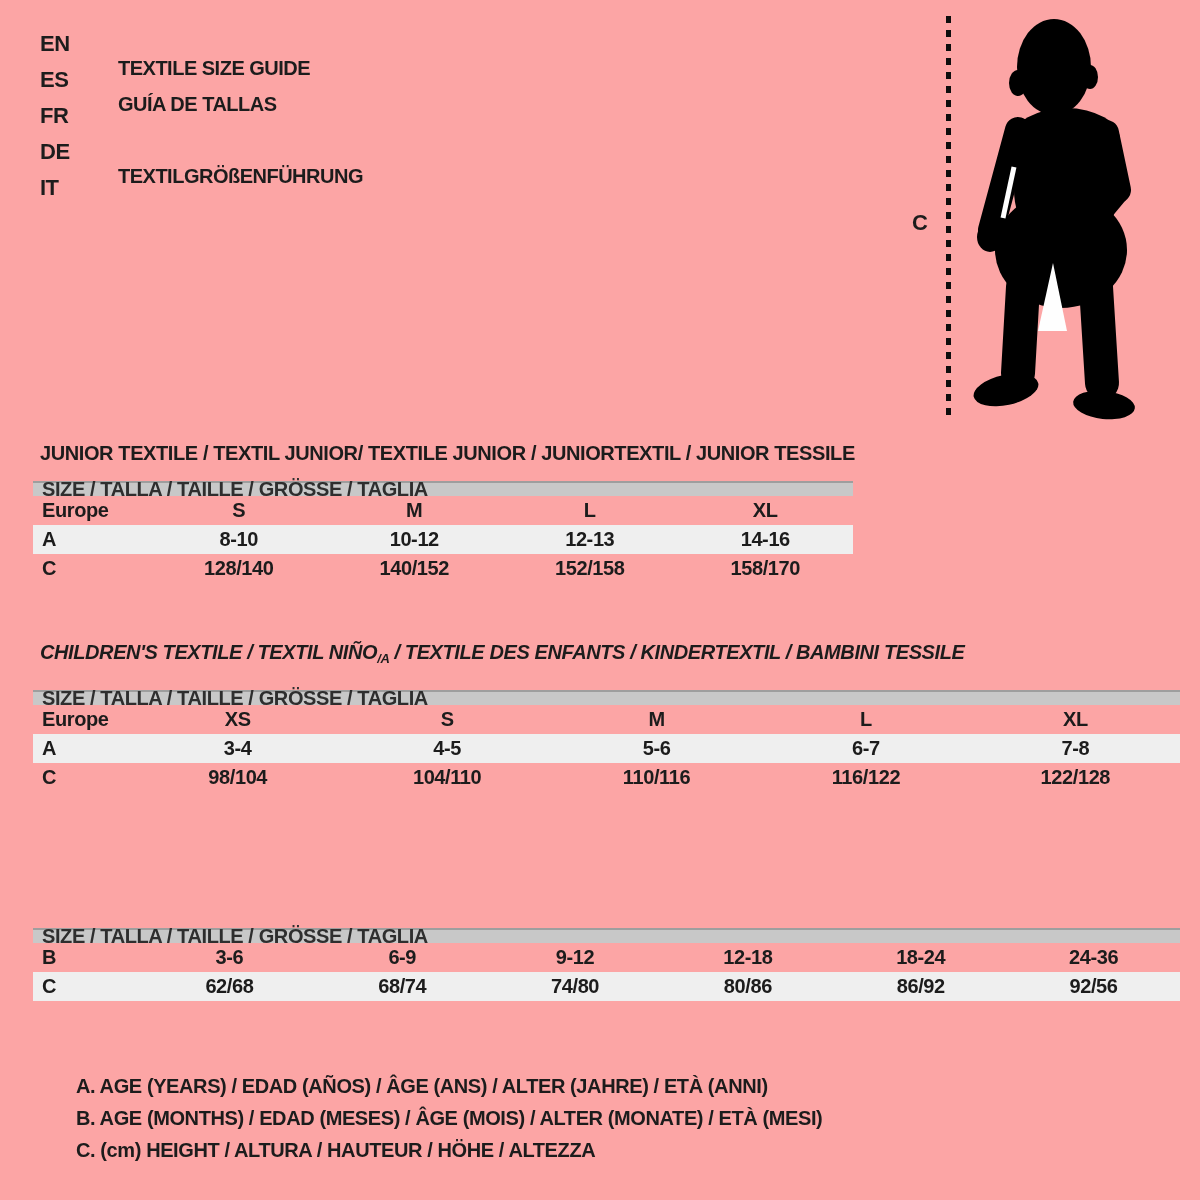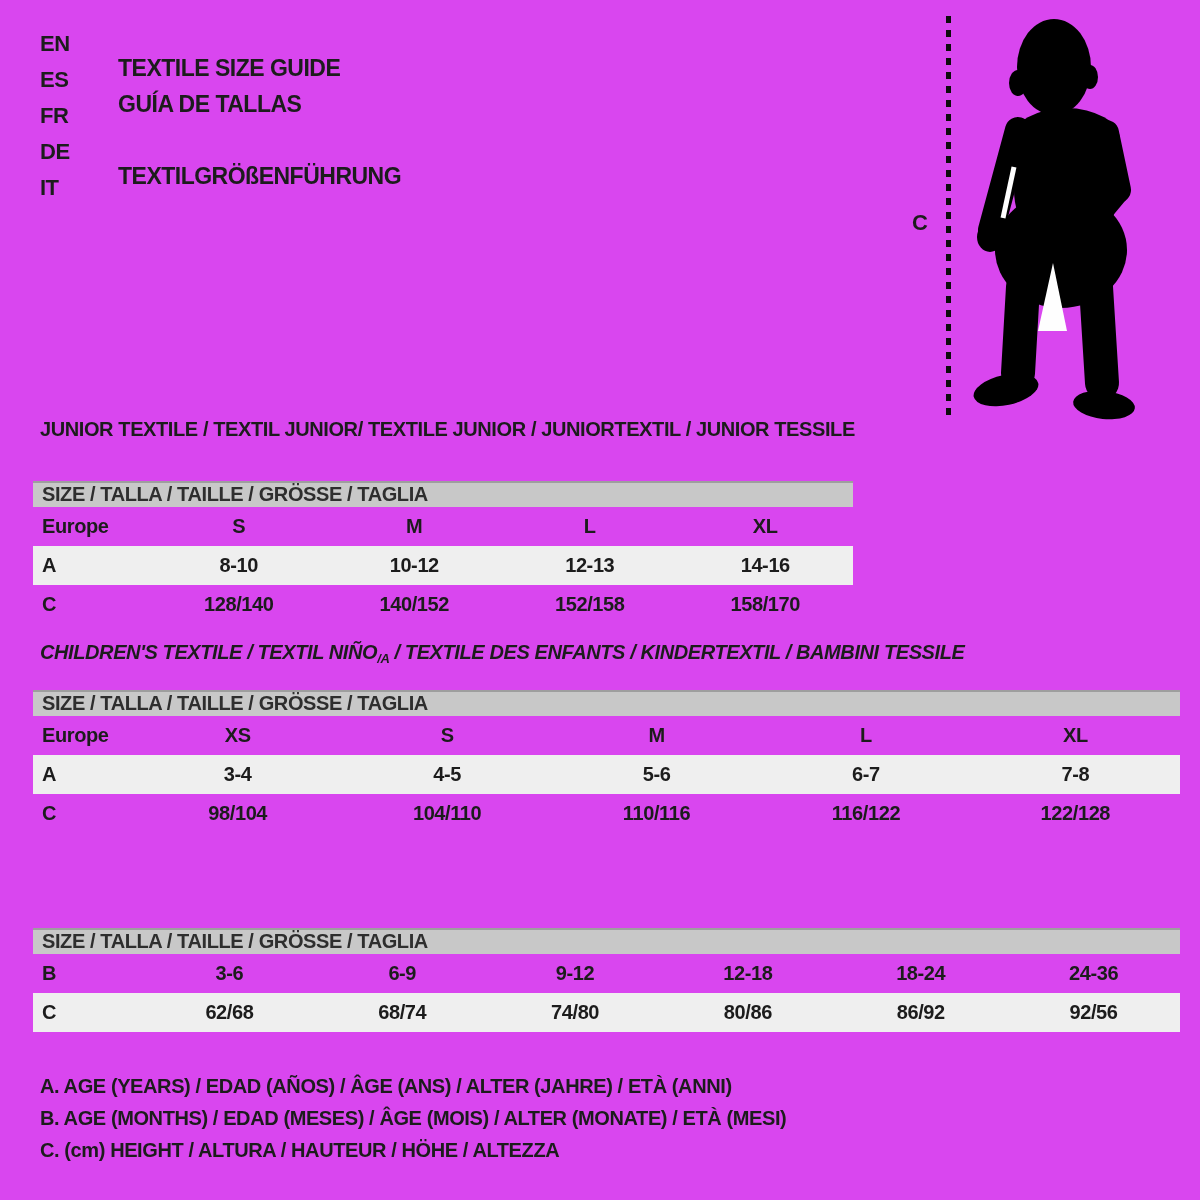--- a/index.html
+++ b/index.html
@@ -1,51 +1,51 @@
 <!DOCTYPE html>
 <html><head>
 <meta charset="utf-8">
 <style>
   html,body{margin:0;padding:0;background:#fff;}
   .page{
-    position:relative;width:1200px;height:1200px;background:#d946ef;
+    position:relative;width:1200px;height:1200px;background:#fca5a5;
     font-family:"Liberation Sans","DejaVu Sans",sans-serif;
     color:#1c1c1c;overflow:hidden;
     -webkit-font-smoothing:antialiased;
   }
   .abs{position:absolute;}
   
   .lang-list{left:40px;top:26px;}
   .lang-row{display:flex;height:36px;align-items:center;}
   .lang-code{width:78px;font-weight:700;font-size:22px;letter-spacing:-0.5px;}
-  .lang-title{font-weight:700;font-size:23px;letter-spacing:-0.5px;white-space:nowrap;margin-top:48px;}
+  .lang-title{font-weight:700;font-size:20px;letter-spacing:-0.5px;white-space:nowrap;margin-top:48px;}
   
   .dash-line{left:946px;top:16px;width:5px;height:400px;
     background:repeating-linear-gradient(to bottom,#0d0d0d 0 7px,transparent 7px 14px);}
   .c-label{left:912px;top:210px;font-weight:700;font-size:22px;}
   .silhouette{left:966px;top:14px;}
   
   .sec-heading{font-weight:700;font-size:20px;letter-spacing:-0.4px;white-space:nowrap;}
   .sec-heading sub{font-size:13px;vertical-align:-4px;font-weight:700;}
   .two-line{line-height:31px;}
   
   .table{position:absolute;}
-  .band{height:26px;background:var(--band-bg,#c8c8c8);border-top:2px solid var(--band-border,#9e9e9e);
-    display:flex;align-items:flex-start;padding-left:9px;box-sizing:border-box;}
+  .band{height:15px;background:var(--band-bg,#c8c8c8);border-top:2px solid var(--band-border,#9e9e9e);
+    display:flex;align-items:center;padding-left:9px;box-sizing:border-box;}
   .band span{font-weight:700;font-size:20px;letter-spacing:-0.4px;color:#2e2e2e;}
-  .trow{display:flex;height:39px;align-items:center;}
+  .trow{display:flex;height:29px;align-items:center;}
   .trow.shaded{background:var(--row-shade,#efefef);}
   .rlabel{font-weight:700;font-size:20px;letter-spacing:-0.4px;padding-left:9px;box-sizing:border-box;flex:0 0 auto;}
   .cell{flex:1 1 0;text-align:center;font-weight:700;font-size:20px;letter-spacing:-0.4px;}
   .t-junior{width:820px;} .t-junior .rlabel{width:118px;}
   .t-children{width:1147px;} .t-children .rlabel{width:100px;}
   .t-babies{width:1147px;} .t-babies .rlabel{width:110px;}
   
   .legend{left:40px;top:1070px;line-height:32px;}
-  .legend-line{font-weight:700;font-size:20px;letter-spacing:-0.4px;white-space:nowrap;}
+  .legend-line{font-weight:700;font-size:20px;letter-spacing:-0.4px;white-space:nowrap;margin-left:36px;}
 </style>
 </head>
 <body>
 
 <div class="page" style="--band-bg: #c8c8c8; --band-border: #9e9e9e; --row-shade: #efefef;">
 
   <div class="abs lang-list">
     <div class="lang-row">
       <span class="lang-code">EN</span>
       <span class="lang-title">TEXTILE SIZE GUIDE</span>
@@ -81,21 +81,21 @@
     <ellipse cx="127" cy="208" rx="12" ry="14"></ellipse>
     <ellipse cx="95" cy="235" rx="66" ry="58"></ellipse>
     <path d="M87,248 L72,316 L101,316 Z" fill="#fefefe"></path>
     <line x1="48" y1="152" x2="37" y2="203" stroke="#fefefe" stroke-width="5"></line>
     <line x1="57" y1="272" x2="52" y2="358" stroke="#000" stroke-width="34" stroke-linecap="round"></line>
     <line x1="130" y1="272" x2="136" y2="368" stroke="#000" stroke-width="34" stroke-linecap="round"></line>
     <ellipse cx="40" cy="375" rx="33" ry="15" transform="rotate(-12 40 375)"></ellipse>
     <ellipse cx="138" cy="390" rx="31" ry="14" transform="rotate(6 138 390)"></ellipse>
   </svg>
 
-  <div class="abs sec-heading" style="left:40px;top:418px;">JUNIOR TEXTILE / TEXTIL JUNIOR/ TEXTILE JUNIOR / JUNIORTEXTIL / JUNIOR TESSILE</div>
+  <div class="abs sec-heading" style="left:40px;top:442px;">JUNIOR TEXTILE / TEXTIL JUNIOR/ TEXTILE JUNIOR / JUNIORTEXTIL / JUNIOR TESSILE</div>
 
   <div class="table t-junior" style="left:33px;top:481px;">
     <div class="band">
       <span>SIZE / TALLA / TAILLE / GRÖSSE / TAGLIA</span>
     </div>
     <div class="trow">
       <span class="rlabel">Europe</span>
       <span class="cell">S</span>
       <span class="cell">M</span>
       <span class="cell">L</span>

